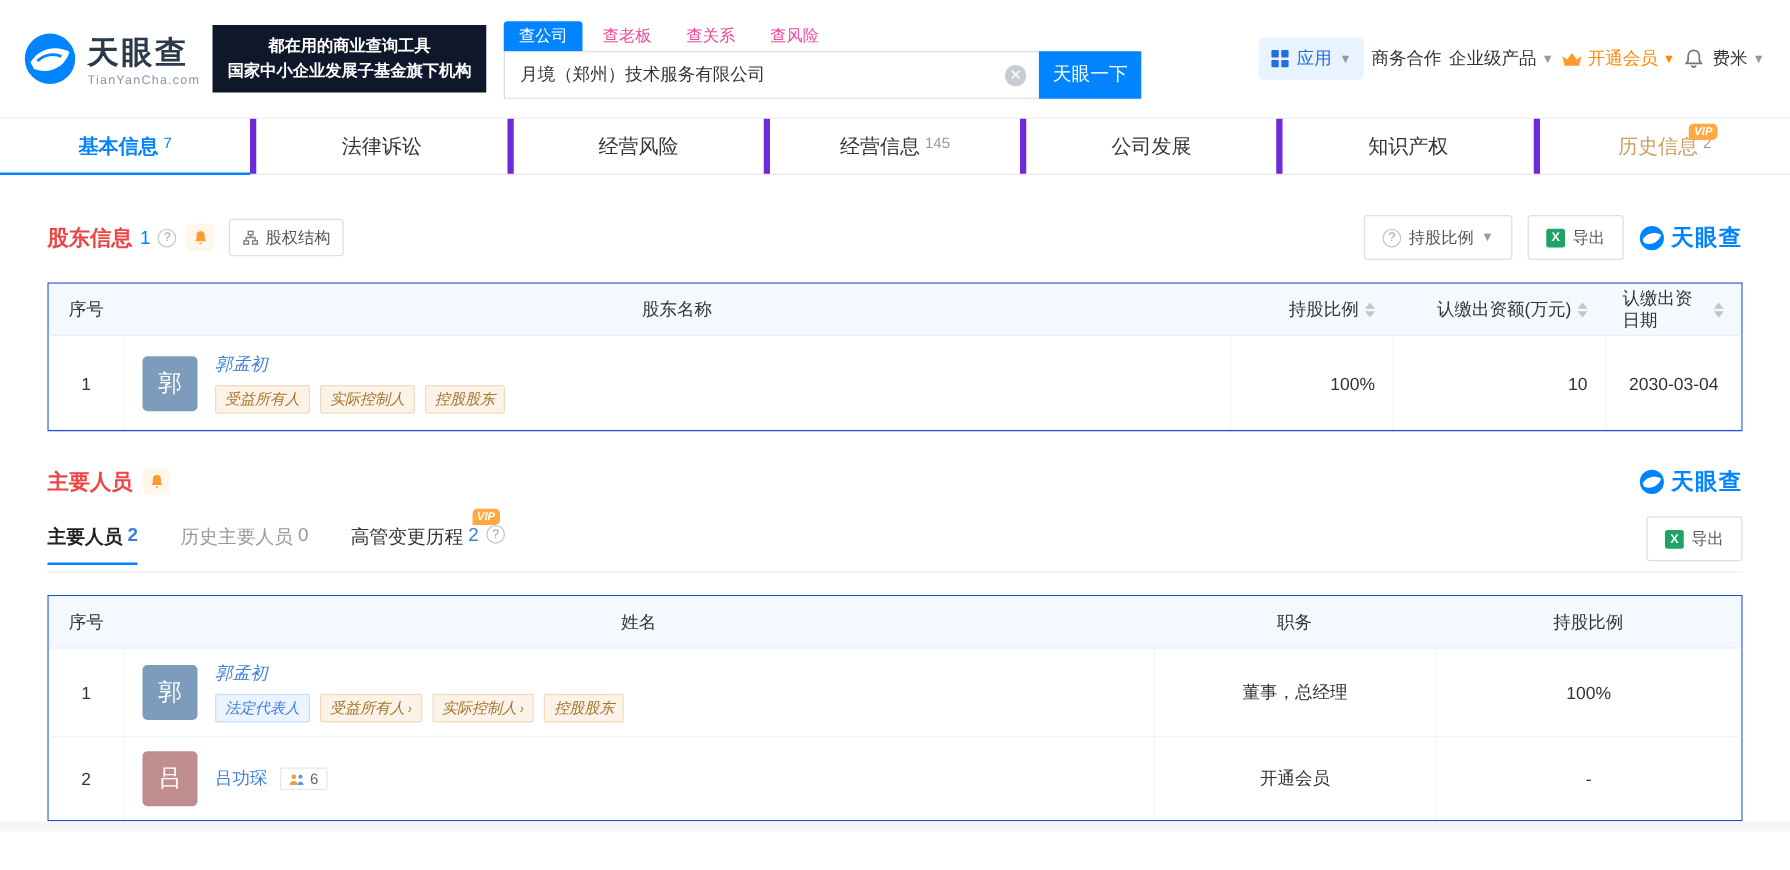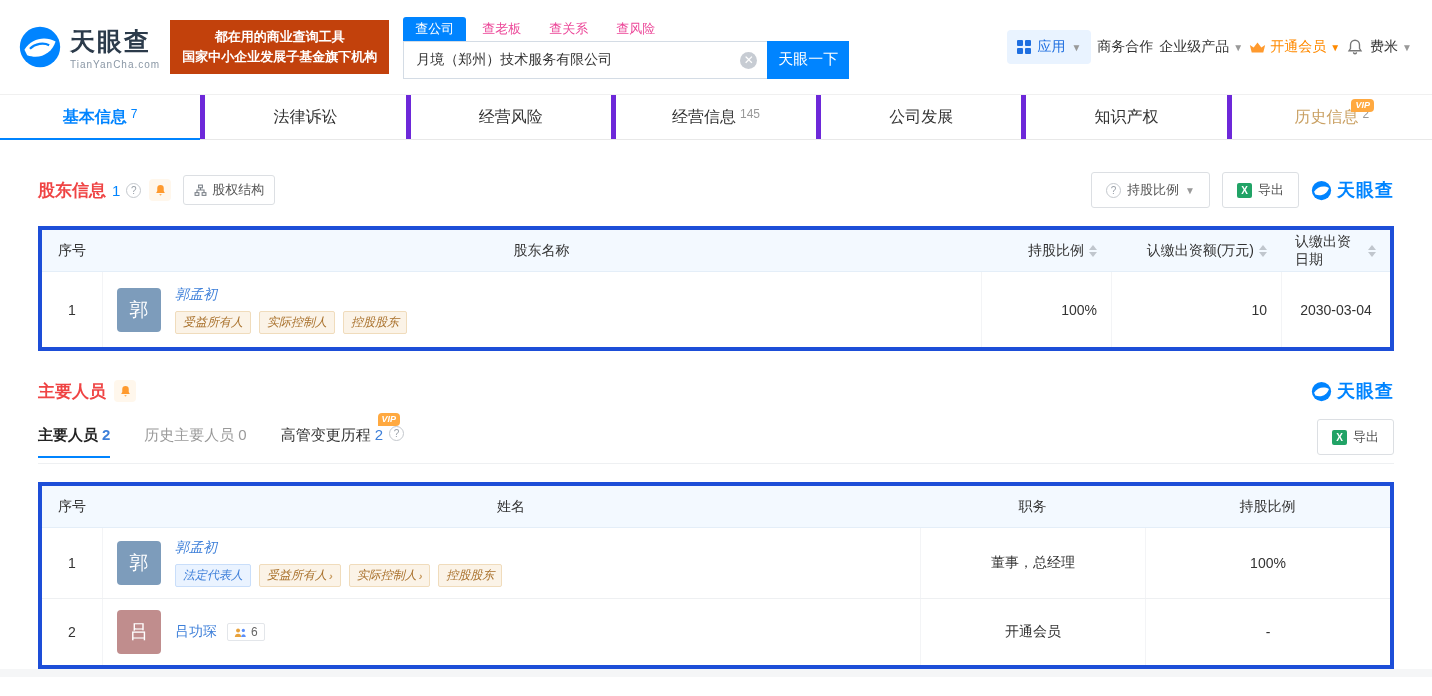--- a/index.html
+++ b/index.html
@@ -5,28 +5,28 @@
   * { margin:0; padding:0; box-sizing:border-box; }
   body {
     width:1432px; height:696px; overflow:hidden; background:#fff;
     font-family:"Liberation Sans","DejaVu Sans",sans-serif; color:#333;
   }
   
   .topbar { height:94px; display:flex; align-items:center; padding:0 20px 0 18px; background:#fff; }
   .logo { display:flex; align-items:center; gap:8px; cursor:pointer; }
   .logo-txt .brand { font-size:25px; font-weight:bold; color:#2b3a4a; letter-spacing:2px; }
   .logo-txt .domain { font-size:10px; color:#8a97a5; letter-spacing:1px; margin-top:1px; }
-  .banner { background:#c2410c; color:#fff; font-size:13px; font-weight:bold; text-align:center;
+  .banner { background:#0f172a; color:#fff; font-size:13px; font-weight:bold; text-align:center;
     padding:7px 12px; line-height:20px; margin-left:10px; }
   .search-block { margin-left:14px; display:flex; flex-direction:column; }
   .search-tabs { display:flex; align-items:flex-end; gap:4px; height:25px; }
   .stab { font-size:13px; color:#ec4899; padding:3px 12px; cursor:pointer; }
   .stab.active { background:#0084ff; color:#fff; border-radius:3px 3px 0 0; }
   .search-row { display:flex; }
-  .search-input-wrap { position:relative; width:364px; height:38px; border:1px solid #d4dce5; border-right:none; background:#0c4a6e; }
+  .search-input-wrap { position:relative; width:428px; height:38px; border:1px solid #d4dce5; border-right:none; background:#0c4a6e; }
   .search-input-wrap input { width:100%; height:100%; border:none; outline:none; font-size:14px; color:#333;
     padding:0 34px 0 12px; font-family:inherit; }
   .clear-ic { position:absolute; right:10px; top:10px; width:17px; height:17px; border-radius:50%;
     background:#c7ccd3; color:#fff; font-size:12px; line-height:17px; text-align:center; cursor:pointer; }
   .search-btn { width:82px; height:38px; background:#0084ff; color:#fff; border:none; font-size:15px;
     cursor:pointer; font-family:inherit; }
   .top-nav { margin-left:auto; display:flex; align-items:center; gap:6px; font-size:14px; color:#333; }
   .apps-chip { display:flex; align-items:center; gap:6px; background:#e9f3ff; border-radius:4px;
     padding:8px 10px; color:#1f6fe0; cursor:pointer; }
   .nav-link { cursor:pointer; display:flex; align-items:center; gap:4px; white-space:nowrap; }
@@ -57,21 +57,21 @@
     align-items:center; justify-content:center; margin-left:8px; cursor:pointer; }
   .chip-btn { display:flex; align-items:center; gap:5px; border:1px solid #dcdfe3; border-radius:3px;
     background:#fff; font-size:13px; color:#555; padding:5px 10px; margin-left:12px; cursor:pointer; font-family:inherit; }
   .head-right { margin-left:auto; display:flex; align-items:center; gap:12px; }
   .outline-btn { display:flex; align-items:center; gap:6px; border:1px solid #dcdfe3; border-radius:3px;
     background:#fff; font-size:13px; color:#555; padding:8px 14px; cursor:pointer; font-family:inherit; }
   .xls-ic { width:15px; height:15px; background:#21a366; border-radius:2px; color:#fff; font-size:10px;
     font-weight:bold; line-height:15px; text-align:center; display:inline-block; }
   .watermark { display:flex; align-items:center; gap:5px; font-size:18px; font-weight:bold; color:#0084ff; letter-spacing:1px; }
   
-  .tbl { border:4px solid #1d4ed8; margin-top:18px; }
+  .tbl { border:1px solid #1d4ed8; margin-top:18px; }
   .tr { display:flex; border-bottom:1px solid #eef0f2; background:#fff; }
   .tr:last-child { border-bottom:none; }
   .tr.thead { background:#f3f9ff; border-bottom:1px solid #e4eef8; }
   .td { display:flex; align-items:center; font-size:14px; color:#333; padding:0 14px; border-left:1px solid #f3f4f6; }
   .td:first-child { border-left:none; }
   .thead .td { height:41px; justify-content:center; border-left:none; }
   .c-idx { width:60px; justify-content:center; flex:none; }
   .c-ratio { width:130px; flex:none; justify-content:flex-end; }
   .c-amt { width:170px; flex:none; justify-content:flex-end; }
   .c-date { width:109px; flex:none; justify-content:center; }

